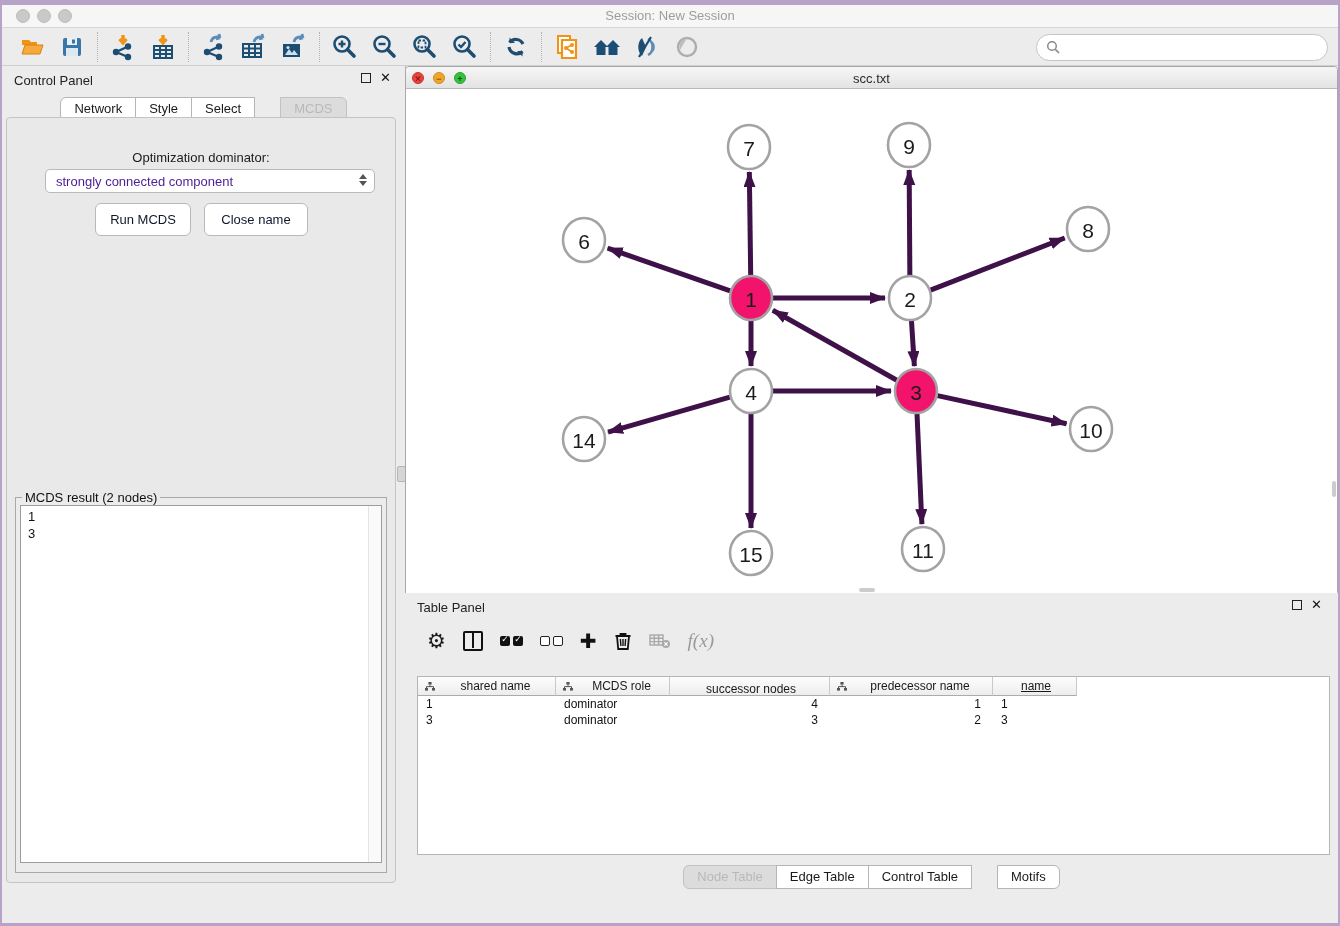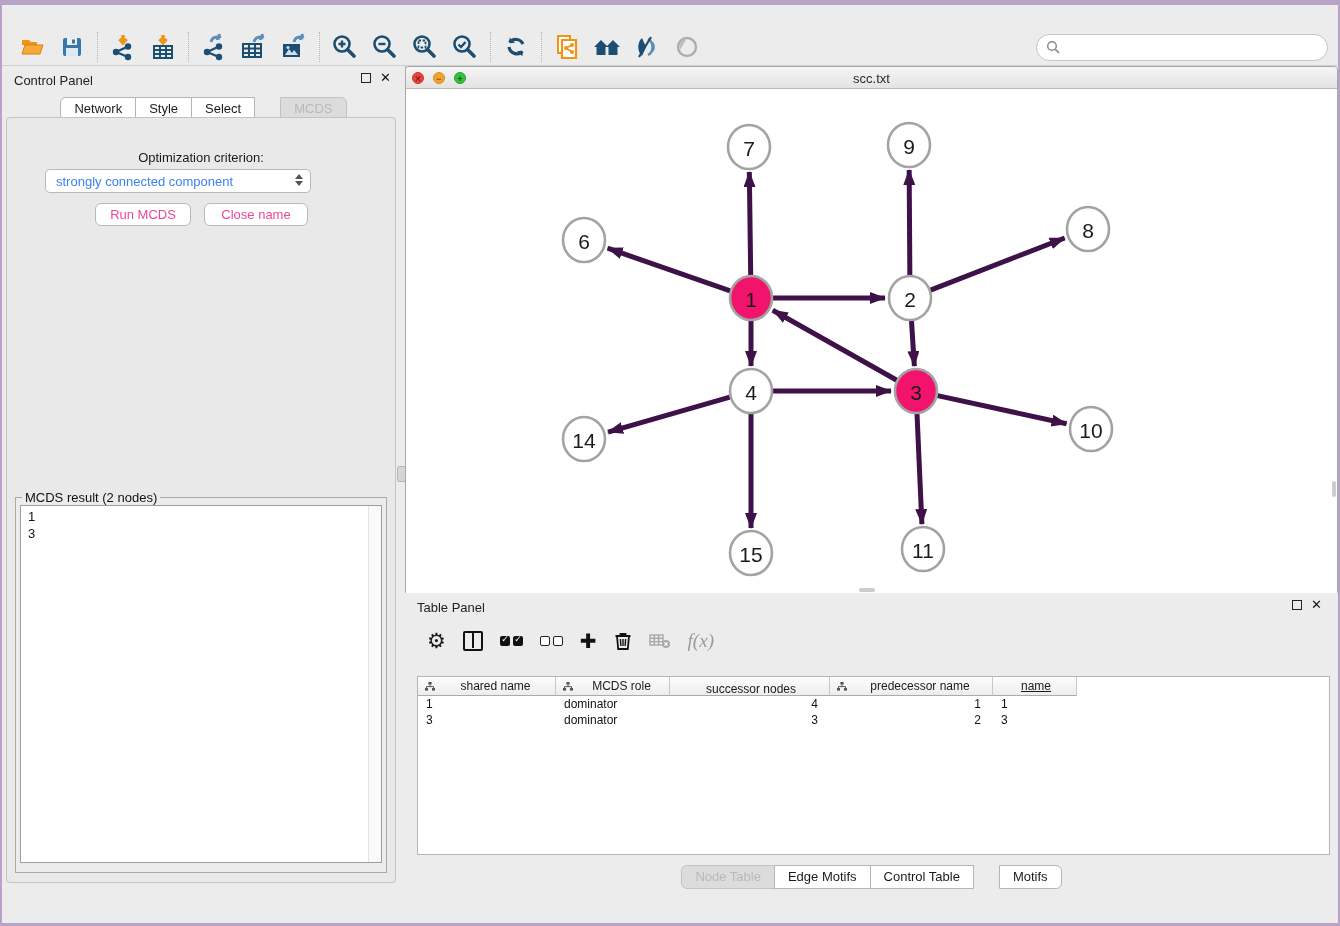--- a/index.html
+++ b/index.html
@@ -27,25 +27,25 @@
   .float-ico { width:10px; height:10px; border:1.5px solid #222; display:inline-block; }
   .close-ico { font-size:13px; font-weight:bold; color:#111; line-height:10px; }
   .tabrow { display:flex; justify-content:center; }
   #cp-tabs { position:absolute; left:0; top:31px; width:403px; }
   .tab { border:1px solid #b5b5b5; background:#fff; color:#1a1a1a; font-size:13px; padding:3px 13px 4px; margin-left:-1px; cursor:default; }
   .tab:first-child { border-top-left-radius:6px; border-bottom-left-radius:6px; margin-left:0; }
   .tab:last-child { border-top-right-radius:6px; border-bottom-right-radius:6px;margin-left:25px; }
   .tab.selected { background:#dcdcdc; color:#b9b9b9; border-color:#c2c2c2; }
   #cp-body { position:absolute; left:4px; top:51px; width:390px; height:766px; border:1px solid #c3c3c3; border-radius:4px; background:#e9e9e9; }
   #opt-label { position:absolute; left:0; width:100%; top:32px; text-align:center; font-size:13px; color:#1a1a1a; }
-  #opt-select { position:absolute; left:38px; top:51px; width:266px; height:24px; background:#fff; border:1px solid #b9b9b9; border-radius:5px; font-size:13px; color:#3b82f6; display:flex; align-items:center; padding-left:10px; }
+  #opt-select { position:absolute; left:38px; top:51px; width:330px; height:24px; background:#fff; border:1px solid #b9b9b9; border-radius:5px; font-size:13px; color:#4c1d95; display:flex; align-items:center; padding-left:10px; }
   .stepper { position:absolute; right:7px; top:4px; display:flex; flex-direction:column; gap:2px; }
   .arr-up { width:0; height:0; border-left:4px solid transparent; border-right:4px solid transparent; border-bottom:5px solid #555; }
   .arr-dn { width:0; height:0; border-left:4px solid transparent; border-right:4px solid transparent; border-top:5px solid #555; }
-  .cp-btn { position:absolute; top:85px; height:23px; background:#fff; border:1px solid #b9b9b9; border-radius:6px; font-size:13px; color:#ec4899; display:flex; align-items:center; justify-content:center; font-family:inherit; }
+  .cp-btn { position:absolute; top:85px; height:33px; background:#fff; border:1px solid #b9b9b9; border-radius:6px; font-size:13px; color:#0f172a; display:flex; align-items:center; justify-content:center; font-family:inherit; }
   #run-btn { left:88px; width:96px; }
   #closep-btn { left:197px; width:104px; }
   #result-box { position:absolute; left:8px; top:372px; width:372px; height:383px; border:1px solid #a9a9a9; background:#ececec; padding:0 4px 6px; }
   #result-box legend { font-size:13px; color:#111; padding:0 3px; margin-left:2px; }
   #result-inner { position:relative; width:100%; height:358px; background:#fff; border:1px solid #9d9d9d; overflow:hidden; }
   #result-pre { font-family:"Liberation Sans","DejaVu Sans",sans-serif; font-size:13px; color:#111; padding:2px 0 0 7px; line-height:17px; white-space:pre; }
   #result-scroll { position:absolute; right:0; top:0; width:13px; height:100%; background:#fafafa; border-left:1px solid #e4e4e4; }
   #splitter-handle { position:absolute; left:395px; top:461px; width:9px; height:16px; background:#d6d6d6; border:1px solid #b7b7b7; border-radius:2px; }
   #cp-divider { position:absolute; left:403px; top:61px; width:1px; height:824px; background:#b5b5b5; }
 
@@ -93,20 +93,26 @@
   .list-ln { width:9px; height:2.5px; background:#111; }
   #memory-btn { position:absolute; right:6px; top:7px; width:72px; height:24px; background:linear-gradient(#fefefe,#f0f0f0); border:1px solid #ababab; border-radius:4px; display:flex; align-items:center; justify-content:center; gap:5px; font-size:12px; color:#111; }
   #memory-dot { width:12px; height:12px; border-radius:50%; background:#189b35; }
 </style>
 </head>
 <body>
 
 <div id="screen">
 <div id="app">
 
+  <div id="titlebar">
+    <span class="tl-dot" style="left:14px"></span>
+    <span class="tl-dot" style="left:35px"></span>
+    <span class="tl-dot" style="left:56px"></span>
+    <div class="t-title">Session: New Session</div>
+  </div>
 
   <div id="toolbar">
     <div class="tbtn">
       <svg width="26" height="26" viewBox="0 0 26 26">
             <path d="M3 6 h7 l2 2 h6 v3 H3 Z" fill="#ef9414"></path>
             <path d="M3 20 L6 11 H24 L21 20 Z" fill="#f6a93c" stroke="#d9820a"></path>
           </svg>
     </div>
     <div class="tbtn">
       <svg width="24" height="24" viewBox="0 0 24 24">
@@ -244,21 +250,21 @@
       <span class="float-ico"></span>
       <span class="close-ico">✕</span>
     </div>
     <div id="cp-tabs" class="tabrow">
           <div class="tab">Network</div>
           <div class="tab">Style</div>
           <div class="tab">Select</div>
           <div class="tab selected">MCDS</div>
         </div>
     <div id="cp-body">
-      <div id="opt-label">Optimization criterion:</div>
+      <div id="opt-label">Optimization dominator:</div>
       <div id="opt-select">
         <span>strongly connected component</span>
         <span class="stepper">
               <span class="arr-up"></span>
               <span class="arr-dn"></span>
             </span>
       </div>
       <button class="cp-btn" id="run-btn">Run MCDS</button>
       <button class="cp-btn" id="closep-btn">Close name</button>
       <fieldset id="result-box">
@@ -430,21 +436,21 @@
               <div class="td" style="width: 138px;">3</div>
               <div class="td" style="width: 114px;">dominator</div>
               <div class="td right" style="width: 160px;">3</div>
               <div class="td right" style="width: 163px;">2</div>
               <div class="td" style="width: 84px;">3</div>
             </div>
           </div>
     </div>
     <div id="tp-tabs" class="tabrow">
           <div class="tab selected">Node Table</div>
-          <div class="tab">Edge Motifs</div>
+          <div class="tab">Edge Table</div>
           <div class="tab">Control Table</div>
           <div class="tab">Motifs</div>
         </div>
   </div>
 
 
 </div>
 </div>
 
 </body></html>

